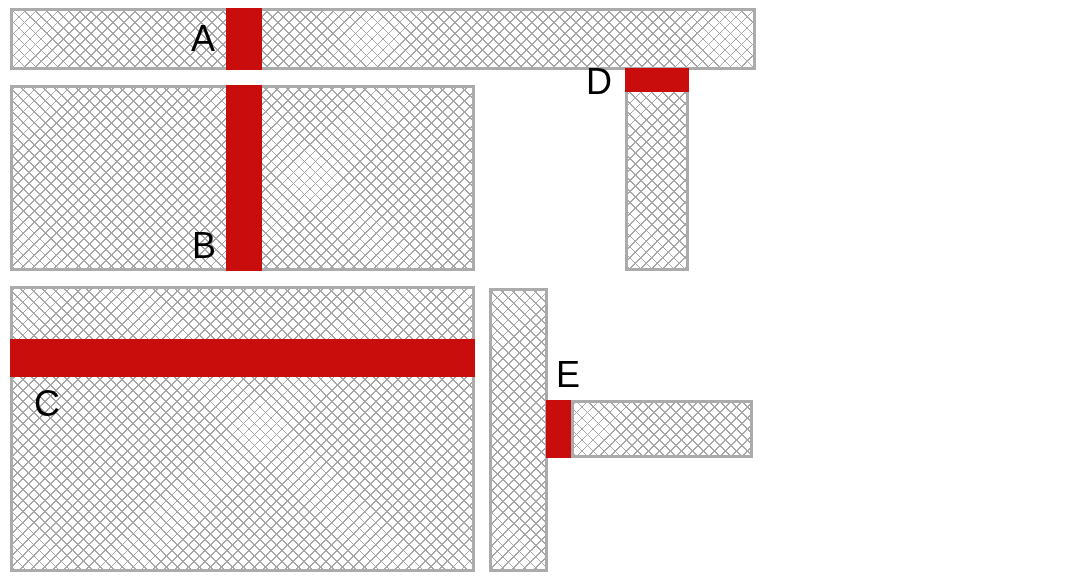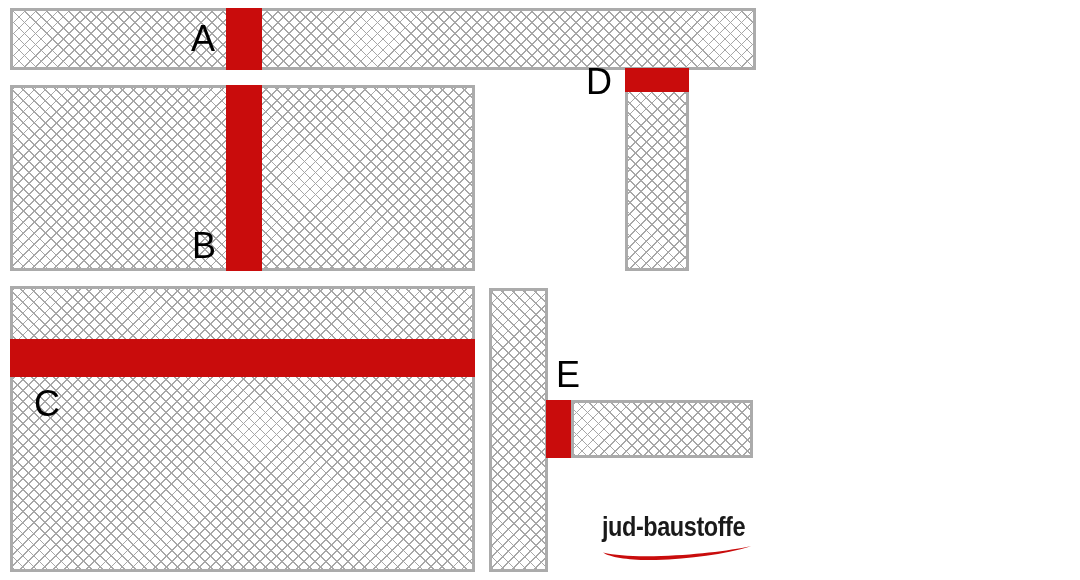--- a/index.html
+++ b/index.html
@@ -92,21 +92,14 @@
 
   <div class="wall" style="left:10px; top:286px; width:465px; height:286px;"></div>
   <div class="band" style="left:10px; top:339px; width:465px; height:38px;"></div>
   <div class="figure-label" style="left:34px; top:386px;">C</div>
 
   <div class="wall" style="left:489px; top:288px; width:59px; height:284px;"></div>
   <div class="wall" style="left:571px; top:400px; width:182px; height:58px;"></div>
   <div class="band" style="left:546px; top:400px; width:25px; height:58px;"></div>
   <div class="figure-label" style="left:556px; top:357px;">E</div>
 
-  <div class="logo">
-    <span class="logo-text">jud-baustoffe</span>
-    <svg class="logo-swoosh" viewBox="0 0 150 16" preserveAspectRatio="none" aria-hidden="true">
-      <path d="M1,7.5 C 14,10.5 30,11.6 52,11.2 C 92,10.2 126,5.8 149,1.2
-               C 122,9.6 88,13.8 54,14.9 C 30,15.7 8,12.6 1,7.5 Z"></path>
-    </svg>
-  </div>
 
 </div>
 
 </body></html>

